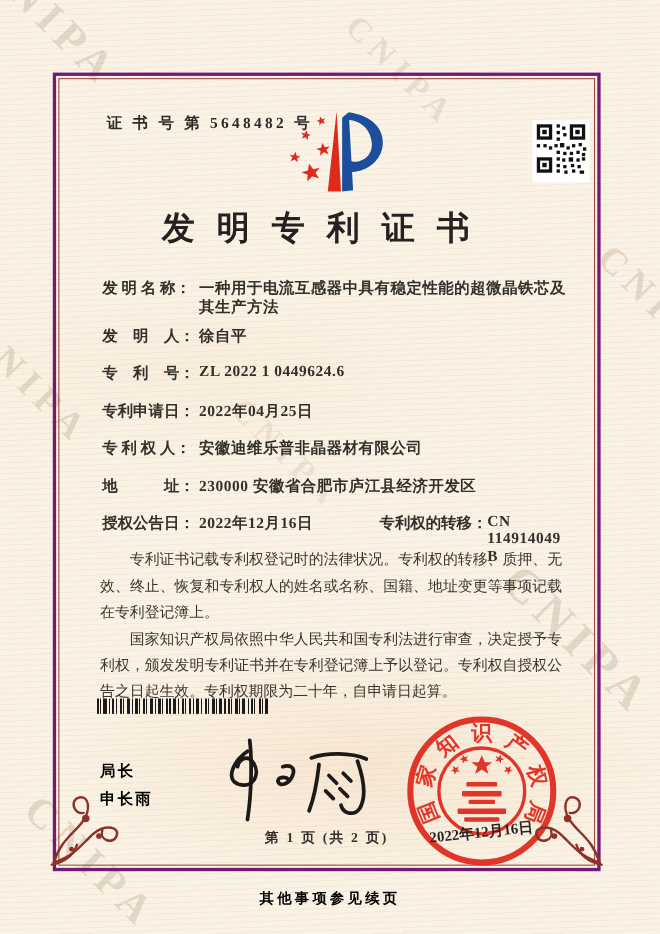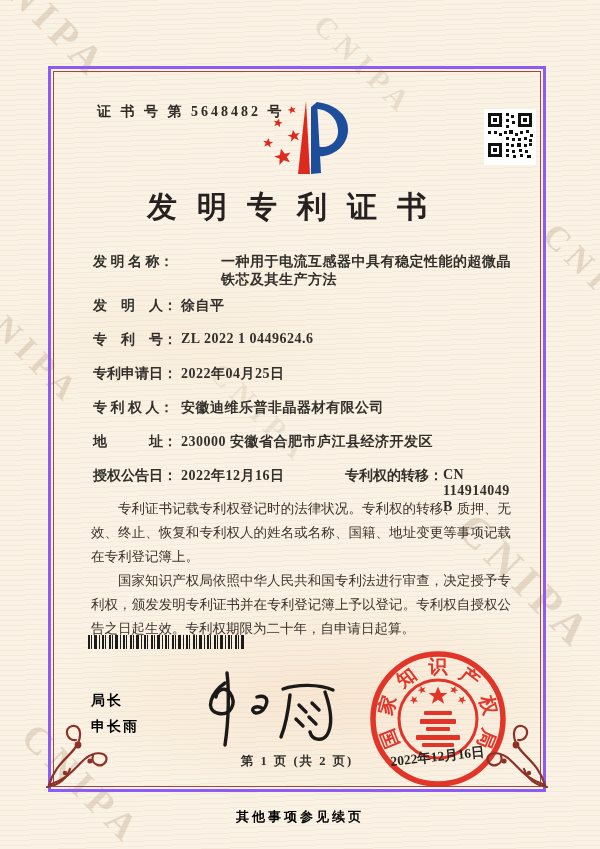--- a/index.html
+++ b/index.html
@@ -18,39 +18,39 @@
   }
   .watermark{
     position:absolute;transform:rotate(45deg);
     color:rgba(186,162,134,0.34);
     font-weight:700;letter-spacing:7px;
     font-family:"Liberation Serif",serif;
     pointer-events:none;white-space:nowrap;
   }
   .frame{
     position:absolute;left:48px;top:66px;width:498px;height:726px;
-    border:3px solid #8b5cf6;box-sizing:border-box;
+    border:3px solid #701a75;box-sizing:border-box;
   }
   .frame-inner{
     position:absolute;inset:2px;border:1px solid #9a4a40;pointer-events:none;
   }
   .cert-number{
     position:absolute;left:46px;top:34px;
     font-size:14px;font-weight:700;color:#2f2a26;letter-spacing:3px;
   }
   .logo{position:absolute;left:207px;top:28px;}
   .qr{position:absolute;left:433px;top:40px;background:#fff;padding:2px;}
   .title{
     position:absolute;left:0;right:0;top:118px;text-align:center;
     font-size:30px;font-weight:700;color:#262120;
     letter-spacing:20px;box-sizing:border-box;
   }
   .fields{position:absolute;left:42px;right:26px;top:184px;font-size:14px;color:#33302b;}
   .field-row{display:flex;align-items:flex-start;min-height:34px;}
-  .field-row.first{min-height:44px;gap:40px;}
+  .field-row.first{min-height:44px;}
   .field-label{flex:0 0 88px;font-weight:700;white-space:nowrap;}
   .field-value{font-weight:700;letter-spacing:0.5px;}
   .field-row.double{display:block;position:relative;}
   .cell2{position:absolute;left:252px;top:0;display:flex;}
   .cell1{display:flex;}
   .paragraphs{
     position:absolute;left:40px;right:32px;top:428px;
     font-size:13.5px;line-height:24px;color:#3c332c;text-align:justify;
   }
   .paragraphs p{margin:0;text-indent:2em;font-weight:500;}

